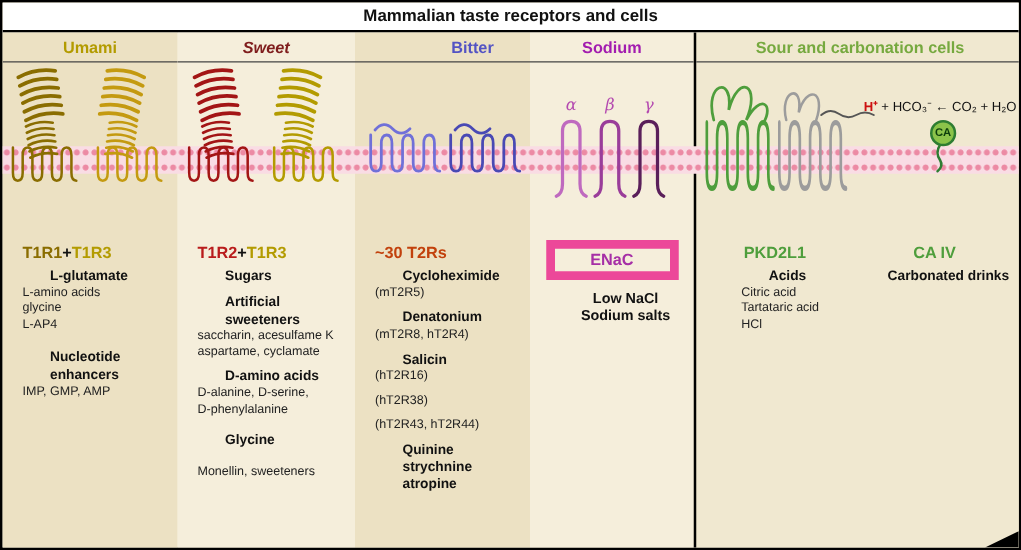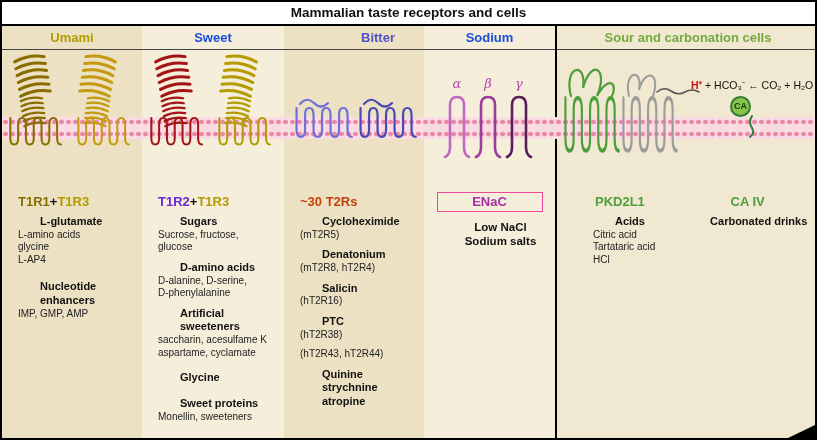--- a/index.html
+++ b/index.html
@@ -17,62 +17,62 @@
   .col { position:relative; height:100%; }
   .col-umami  { width:140px; background:#ece1c3; }
   .col-sweet  { width:142px; background:#f5eedb; }
   .col-bitter { width:140px; background:#ece1c3; }
   .col-sodium { width:131px; background:#f5eedb; }
   .col-sour   { width:264px; background:#f0e8d0; border-left:2px solid #000; }
 
   .col-header { height:24px; line-height:24px; text-align:center; font-weight:bold; font-size:13px;
                 border-bottom:1px solid #444; }
   .col-umami  .col-header { color:#b39b00; }
-  .col-sweet  .col-header { color:#1d4ed8; }
+  .col-sweet  .col-header { color:#7f1d1d;font-style:italic; }
   .col-bitter .col-header { color:#5353c4;padding-left:48px; }
-  .col-sodium .col-header { color:#1d4ed8; }
+  .col-sodium .col-header { color:#a21caf; }
   .col-sour   .col-header { color:#76a93f; }
 
   .col-art { position:relative; height:138px; }
   .col-art svg { position:relative; z-index:2; display:block; }
 
   .membrane { position:absolute; left:0; right:0; top:91px; height:22px; z-index:1;
               background-color:#f9dce4;
               background-image:
                 radial-gradient(circle at 3.5px 5px,  #ec8aa4 2.1px, rgba(0,0,0,0) 2.7px),
                 radial-gradient(circle at 3.5px 17px, #ec8aa4 2.1px, rgba(0,0,0,0) 2.7px);
               background-size:7px 22px; }
 
   .col-text { position:relative; padding:4px 8px 0 16px; }
   .receptor-name { font-weight:bold; font-size:13px; text-align:left; margin:2px 0 6px; }
   .rn-umami-a { color:#8a6d00; } .rn-umami-b { color:#b39b00; } .rn-plus { color:#111; }
-  .rn-sweet-a { color:#6d28d9; }
+  .rn-sweet-a { color:#b91c1c; }
   .rn-bitter { color:#c2410c; }
   .rn-sour { color:#4e9e3c; }
 
   .group { margin-bottom:7px; }
   .g-title { font-size:11px; font-weight:bold; white-space:pre-line; line-height:1.25;padding-left:22px; }
   .g-detail { font-size:10px; color:#222; white-space:pre-line; line-height:1.25; }
   .g-detail:empty { display:none; }
 
-  .enac-box { width:106px; margin:0 auto 8px; border:1px solid #ec4899; padding:1px 0 2px;
+  .enac-box { width:106px; margin:0 auto 8px; border:7px solid #ec4899; padding:1px 0 2px;
               text-align:center; font-weight:bold; font-size:13px; color:#a62fa6; }
   .sodium-lines { text-align:center; }
   .sodium-lines .g-title { font-size:11.5px; }
 
   .sour-text { display:flex; padding:4px 4px 0 4px; }
   .sour-sub-left { width:47%; padding-left:32px; }
   .sour-sub-right { width:53%; text-align:center; }
   .sour-sub-left .receptor-name { text-align:left; padding-left:2px; }
   .sour-sub-right .receptor-name { text-align:center; }
 
   .reaction { position:absolute; left:134px; top:28px; width:128px; z-index:3;
               font-size:10.5px; white-space:nowrap; color:#111; }
   .reaction .h-plus { color:#cc1111; font-weight:bold; }
-  .ca-badge { position:absolute; left:173px; top:46px; z-index:3; width:21px; height:21px;
+  .ca-badge { position:absolute; left:187px; top:46px; z-index:3; width:21px; height:21px;
               border-radius:50%; background:#8bc34a; border:2px solid #2e7d32;
               font-size:9px; font-weight:bold; color:#0b3d0b; text-align:center; line-height:17px; }
 
   .page-corner { position:absolute; right:0; bottom:0; width:0; height:0; z-index:5;
                  border-bottom:13px solid #000; border-left:27px solid rgba(0,0,0,0); }
 </style>
 </head>
 <body>
 
 <svg width="0" height="0" style="position:absolute">
@@ -138,39 +138,36 @@
               <use href="#tm7" stroke="#b39b00" transform="translate(75,68) scale(0.78)"></use>
             </g>
           </svg>
         </div>
         <div class="col-text">
           <div class="receptor-name">
             <span class="rn-sweet-a">T1R2</span><span class="rn-plus">+</span><span class="rn-umami-b">T1R3</span>
           </div>
           <div class="group">
             <div class="g-title">Sugars</div>
-            <div class="g-detail">Sucrose, fructose,
-glucose</div>
+          </div>
+          <div class="group">
+            <div class="g-title">Artificial sweeteners</div>
+            <div class="g-detail">saccharin, acesulfame K
+aspartame, cyclamate</div>
           </div>
           <div class="group">
             <div class="g-title">D-amino acids</div>
             <div class="g-detail">D-alanine, D-serine,
 D-phenylalanine</div>
           </div>
-          <div class="group">
-            <div class="g-title">Artificial sweeteners</div>
-            <div class="g-detail">saccharin, acesulfame K
-aspartame, cyclamate</div>
-          </div>
           <div class="group" style="margin-top:12px;">
             <div class="g-title">Glycine</div>
 
           </div>
           <div class="group" style="margin-top:12px;">
-            <div class="g-title">Sweet proteins</div>
             <div class="g-detail">Monellin, sweeteners</div>
           </div>
         </div>
       </div>
 
       <div class="col col-bitter">
         <div class="col-header">Bitter</div>
         <div class="col-art">
           <svg width="140" height="138" viewBox="0 0 140 138">
             <g>
@@ -191,21 +188,20 @@
           </div>
           <div class="group">
             <div class="g-title">Denatonium</div>
             <div class="g-detail">(mT2R8, hT2R4)</div>
           </div>
           <div class="group">
             <div class="g-title">Salicin</div>
             <div class="g-detail">(hT2R16)</div>
           </div>
           <div class="group">
-            <div class="g-title">PTC</div>
             <div class="g-detail">(hT2R38)</div>
           </div>
           <div class="group">
             <div class="g-detail">(hT2R43, hT2R44)</div>
           </div>
           <div class="group">
             <div class="g-title">Quinine
 strychnine
 atropine</div>
 

